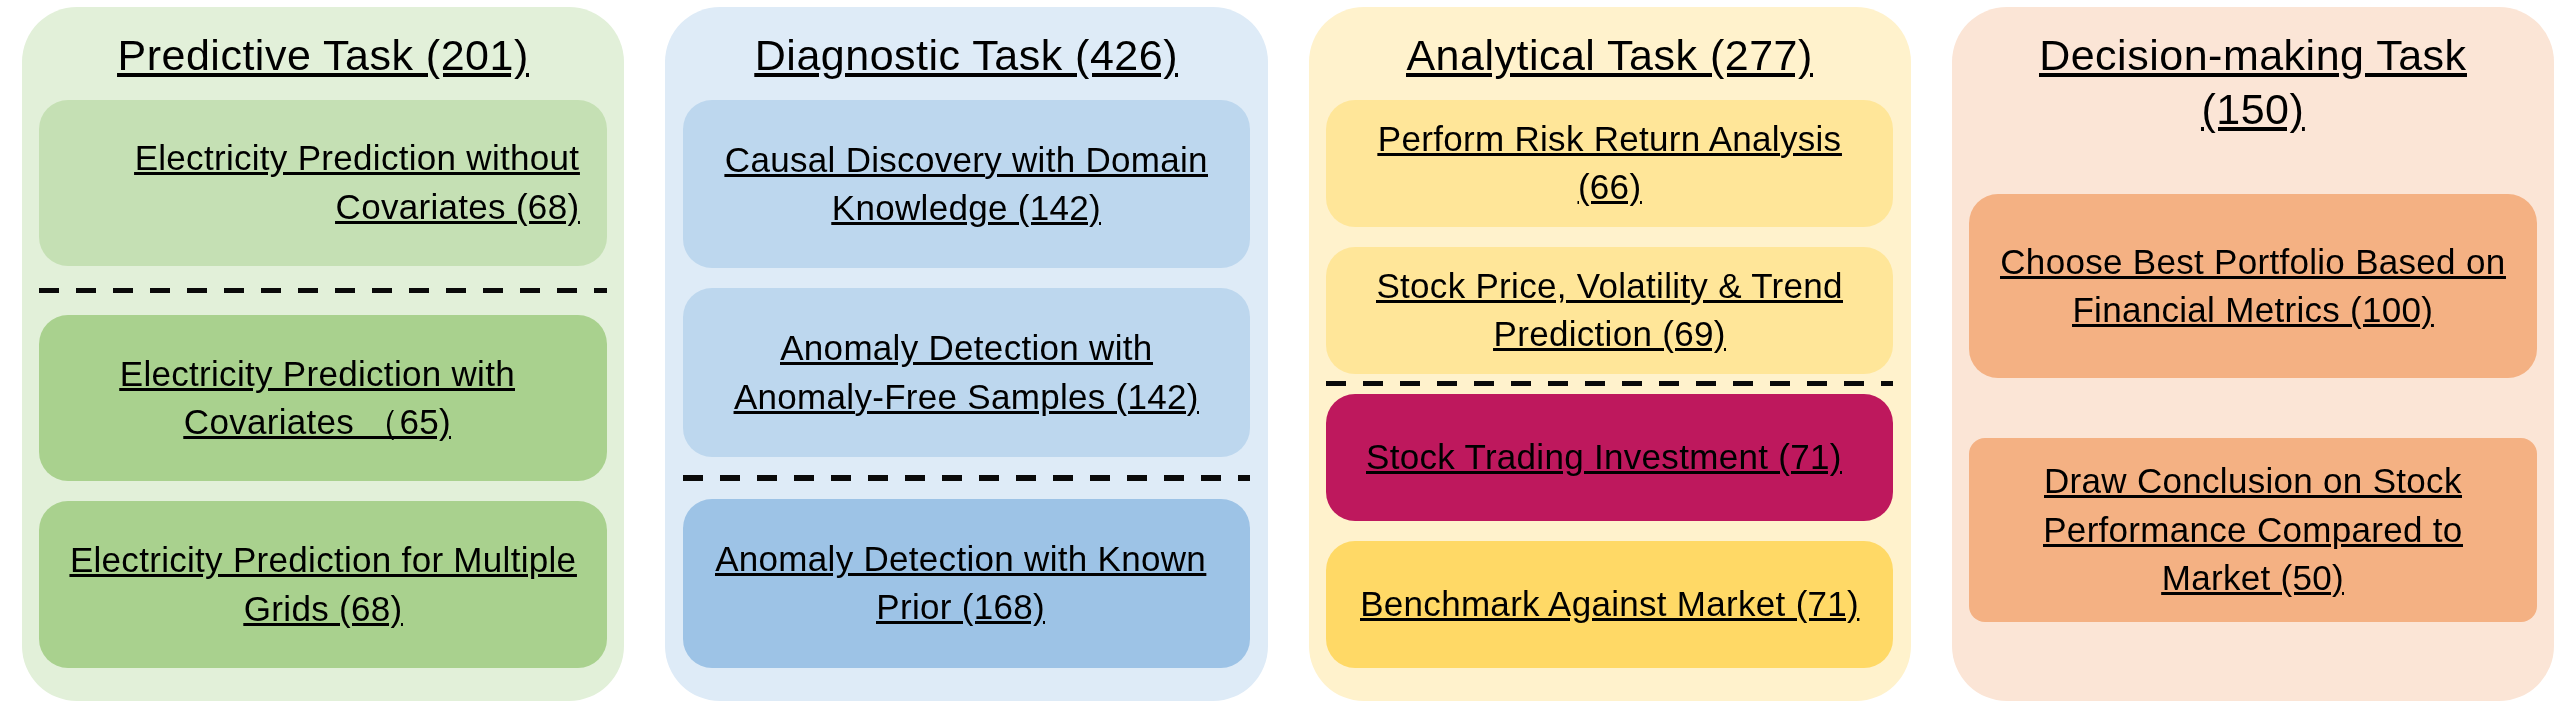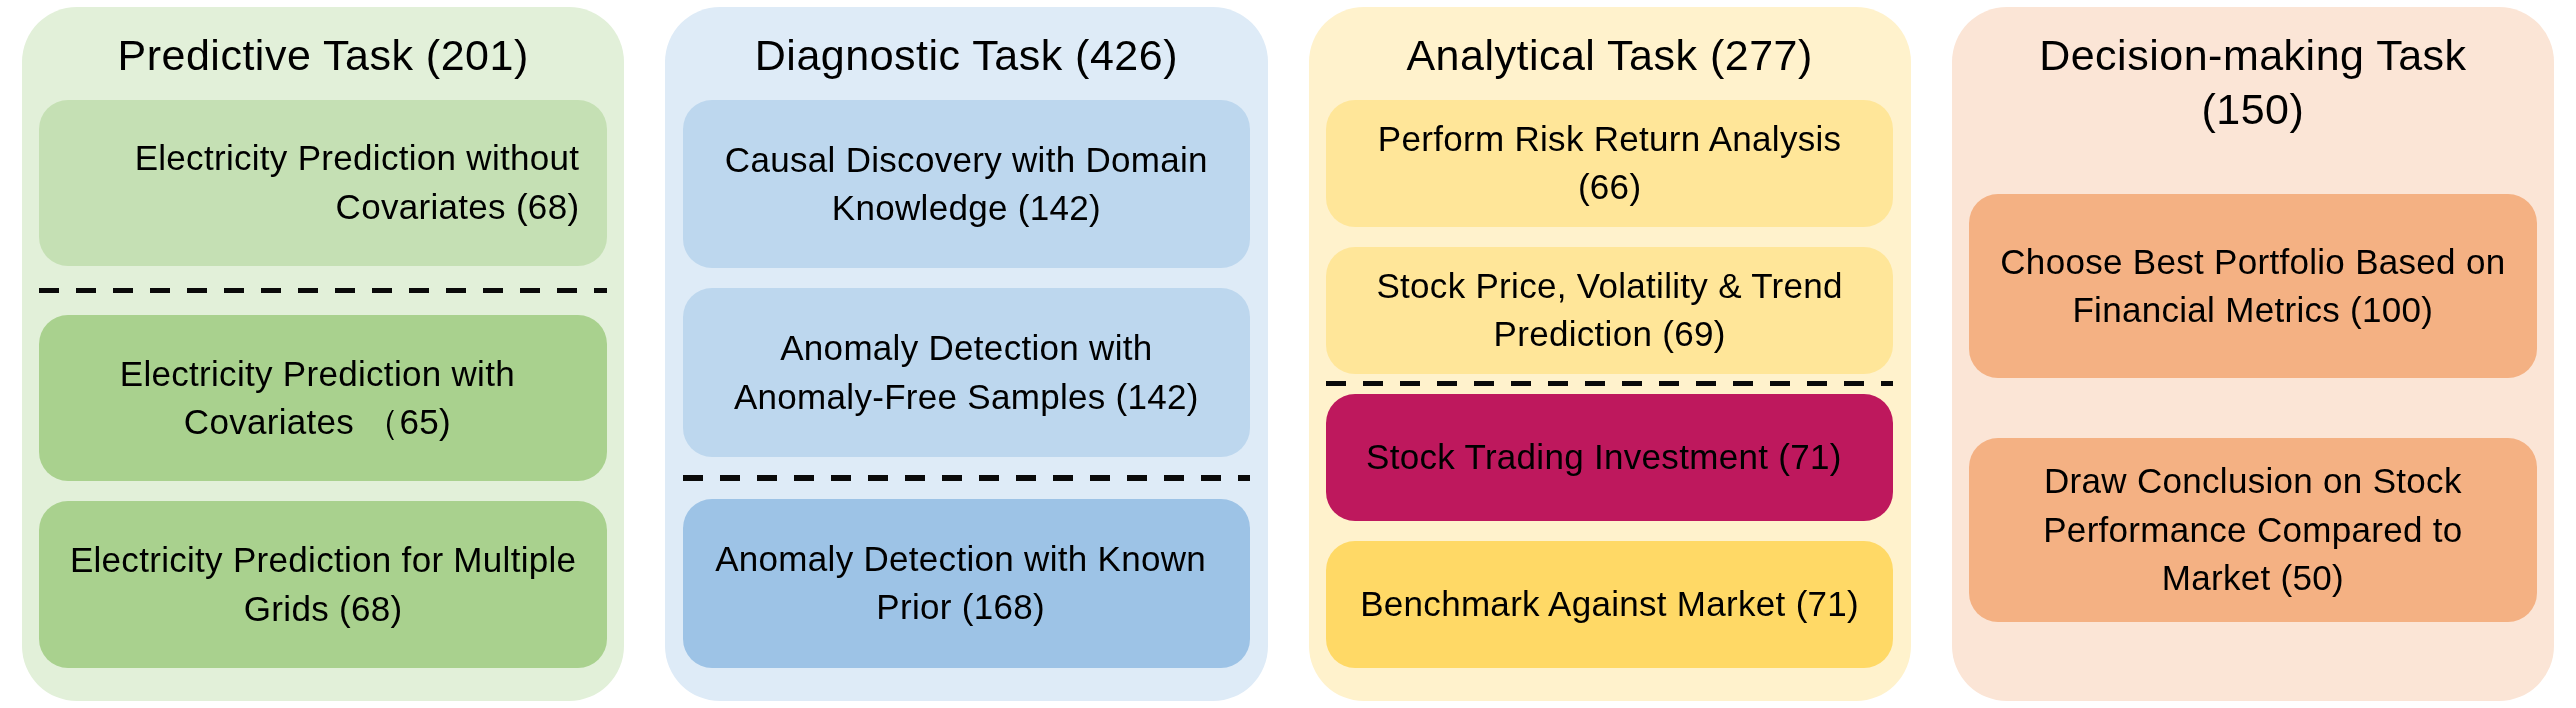--- a/index.html
+++ b/index.html
@@ -1,15 +1,15 @@
 <!DOCTYPE html>
 <html style="font-size:14.7px"><head>
 <meta charset="utf-8">
 <style>
-  * { box-sizing: border-box; margin: 0; padding: 0; }
+  * { box-sizing: border-box; margin: 0; padding: 0; text-decoration: underline; }
   html, body { background: #ffffff; }
   body {
     width: 2576px;
     height: 708px;
     font-family: "Liberation Sans", "DejaVu Sans", sans-serif;
     color: #000000;
     overflow: hidden;
   }
   .figure {
     width: 100%;
@@ -97,18 +97,18 @@
       <div class="separator"></div>
       <div class="task-box" style="background-color: #be185d;">Stock Trading Investment (71)</div>
       <div class="task-box" style="background-color: rgb(255, 217, 102);">Benchmark Against Market (71)</div>
     </div>
   </div>
 
   <div class="panel p4" style="background-color: rgb(251, 229, 214);">
     <div class="panel-title">Decision-making Task (150)</div>
     <div class="boxes">
       <div class="task-box" style="background-color: rgb(244, 177, 131);">Choose Best Portfolio Based on Financial Metrics (100)</div>
-      <div class="task-box" style="background-color: rgb(244, 177, 131);">Draw Conclusion on Stock Performance Compared to Market (50)</div>
+      <div class="task-box" style="background-color: rgb(244, 177, 131); border-radius: 16px;">Draw Conclusion on Stock Performance Compared to Market (50)</div>
     </div>
   </div>
 
 </div>
 
 
 </body></html>

